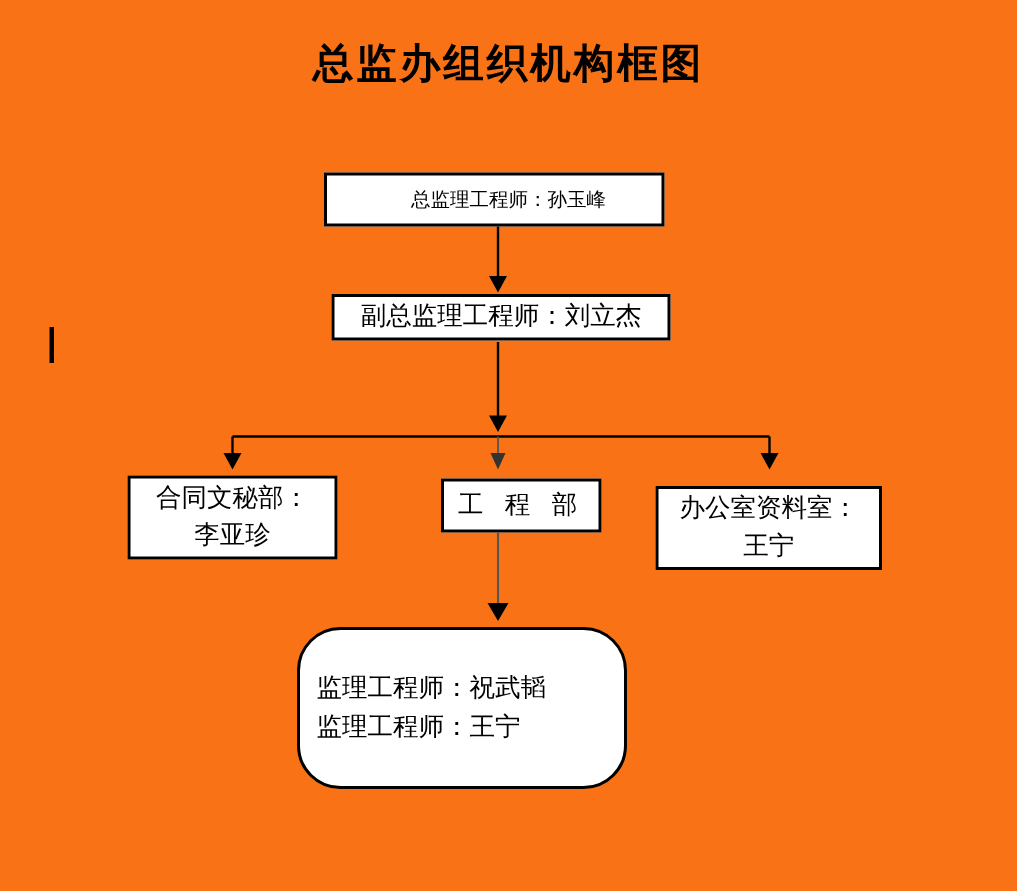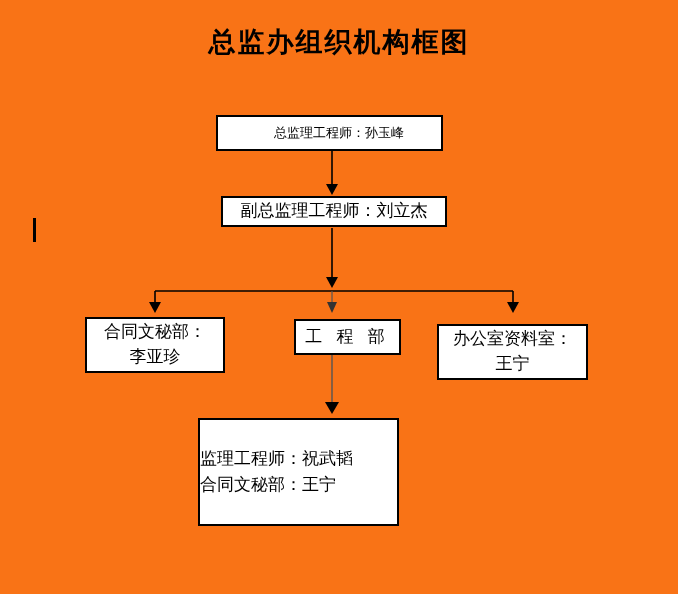--- a/index.html
+++ b/index.html
@@ -32,24 +32,24 @@
     align-items: center; justify-content: center;
     text-align: center;
     line-height: 1.45;
   }
   .box-chief   { left: 216px; top: 115px; width: 227px; height: 36px; font-size: 13px; padding-left: 19px; }
   .box-deputy  { left: 221px; top: 196px; width: 226px; height: 31px; font-size: 17px; }
   .box-contract{ left: 85px;  top: 317px; width: 140px; height: 56px; font-size: 17px; }
   .box-eng     { left: 278px; top: 319px; width: 107px; height: 36px; font-size: 17px; letter-spacing: 5px; margin-left: 16px; }
   .box-office  { left: 437px; top: 324px; width: 151px; height: 56px; font-size: 17px; }
   .box-staff   {
-    left: 198px; top: 418px; width: 201px; height: 108px;
+    left: 198px; top: 418px; width: 220px; height: 108px;
     font-size: 17px;
     align-items: flex-start; justify-content: center;
-    text-align: left; line-height: 26px;
+    text-align: left; padding-left: 11px; line-height: 26px; border-radius: 29px;
   }
   .connector-layer {
     position: absolute; left: 0; top: 0;
     width: 678px; height: 594px;
     pointer-events: none;
   }
   .cursor-mark {
     position: absolute; left: 33px; top: 218px;
     width: 3px; height: 24px;
     background: #000000;
@@ -114,18 +114,18 @@
     <span>工 程 部</span>
   </div>
 
   <div class="box box-office">
     <span>办公室资料室：</span>
     <span>王宁</span>
   </div>
 
   <div class="box box-staff">
     <div>监理工程师：祝武韬</div>
-    <div>合同文秘部：王宁</div>
+    <div>监理工程师：王宁</div>
   </div>
 
   <div class="cursor-mark"></div>
 
 </div>
 
 </body></html>

